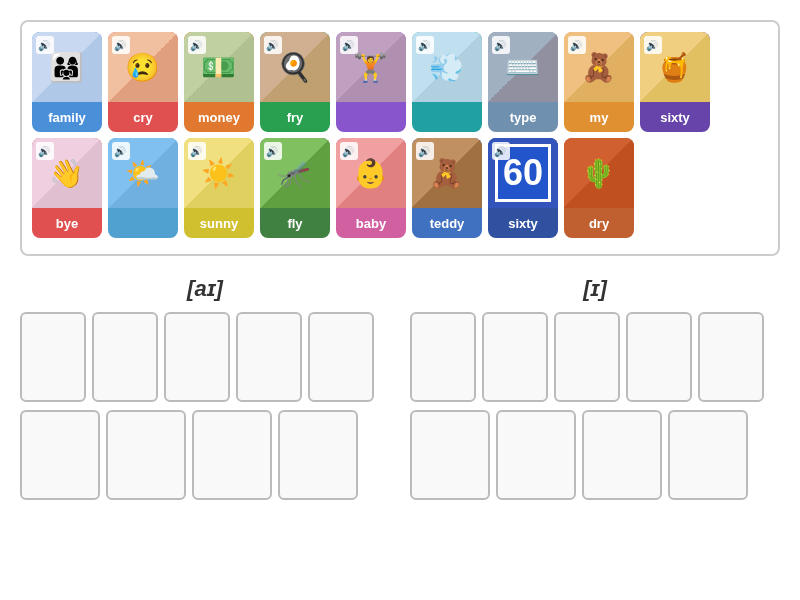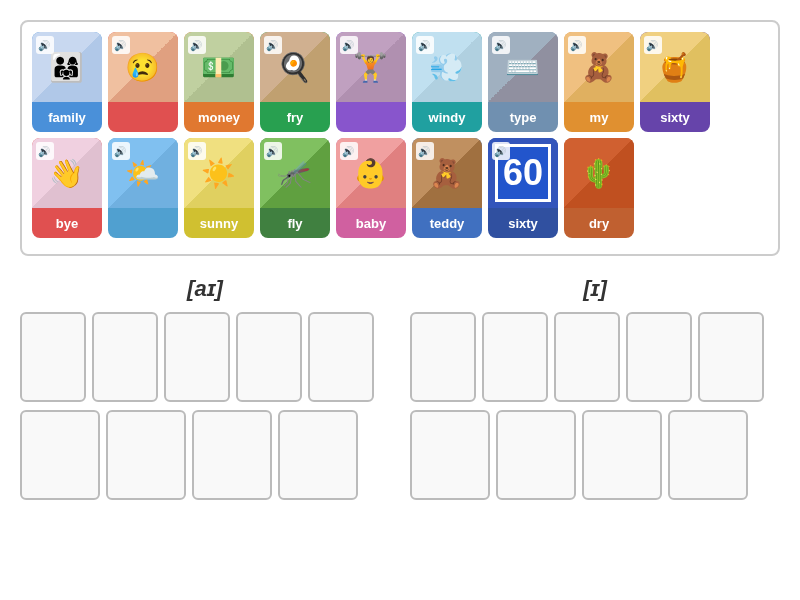--- a/index.html
+++ b/index.html
@@ -197,20 +197,21 @@
 
       <div class="card card-blue">
         <div class="speaker-icon">🔊</div>
         <div class="card-image img-family">👨‍👩‍👧</div>
         <div class="card-label">family</div>
       </div>
 
       <div class="card card-red">
         <div class="speaker-icon">🔊</div>
         <div class="card-image img-cry">😢</div>
+        <div class="card-label">cry</div>
       </div>
 
       <div class="card card-orange">
         <div class="speaker-icon">🔊</div>
         <div class="card-image img-money">💵</div>
         <div class="card-label">money</div>
       </div>
 
       <div class="card card-green">
         <div class="speaker-icon">🔊</div>
@@ -219,21 +220,20 @@
       </div>
 
       <div class="card card-purple">
         <div class="speaker-icon">🔊</div>
         <div class="card-image img-gym">🏋️</div>
       </div>
 
       <div class="card card-teal">
         <div class="speaker-icon">🔊</div>
         <div class="card-image img-windy">💨</div>
-        <div class="card-label">windy</div>
       </div>
 
       <div class="card card-gray">
         <div class="speaker-icon">🔊</div>
         <div class="card-image img-type">⌨️</div>
         <div class="card-label">type</div>
       </div>
 
       <div class="card card-yellow-orange">
         <div class="speaker-icon">🔊</div>

